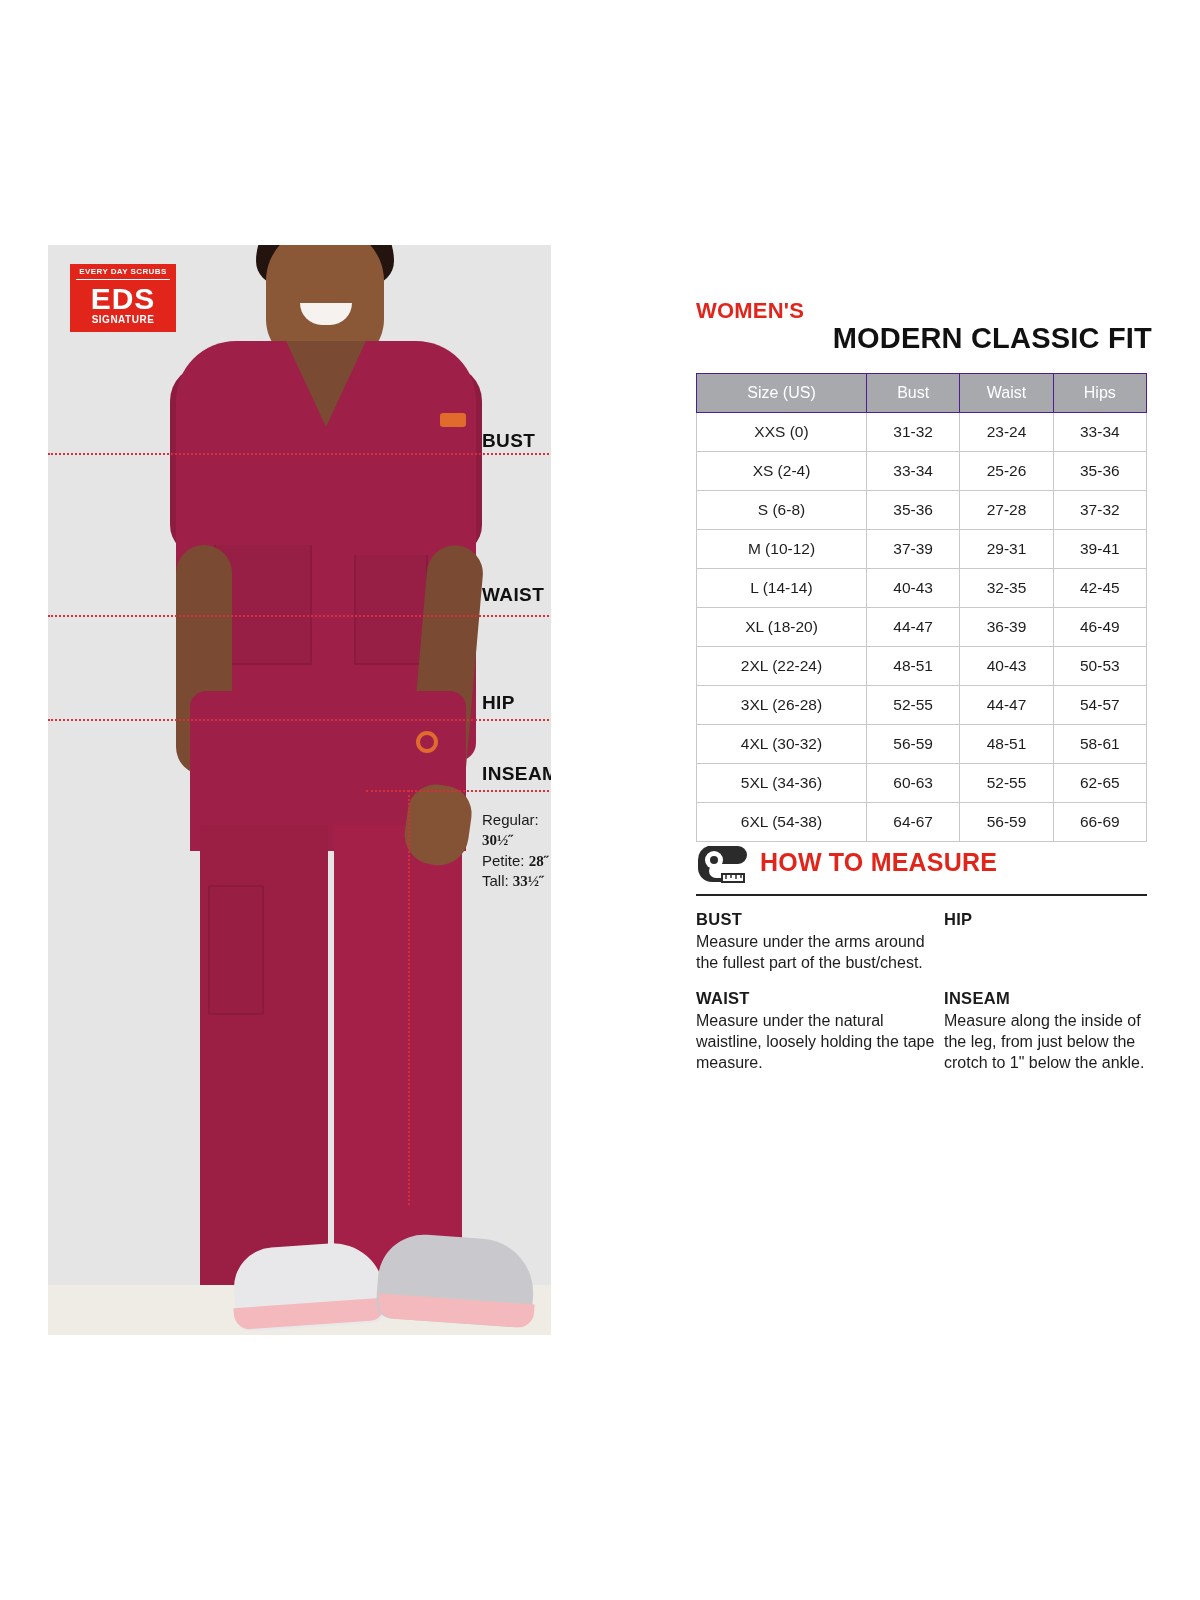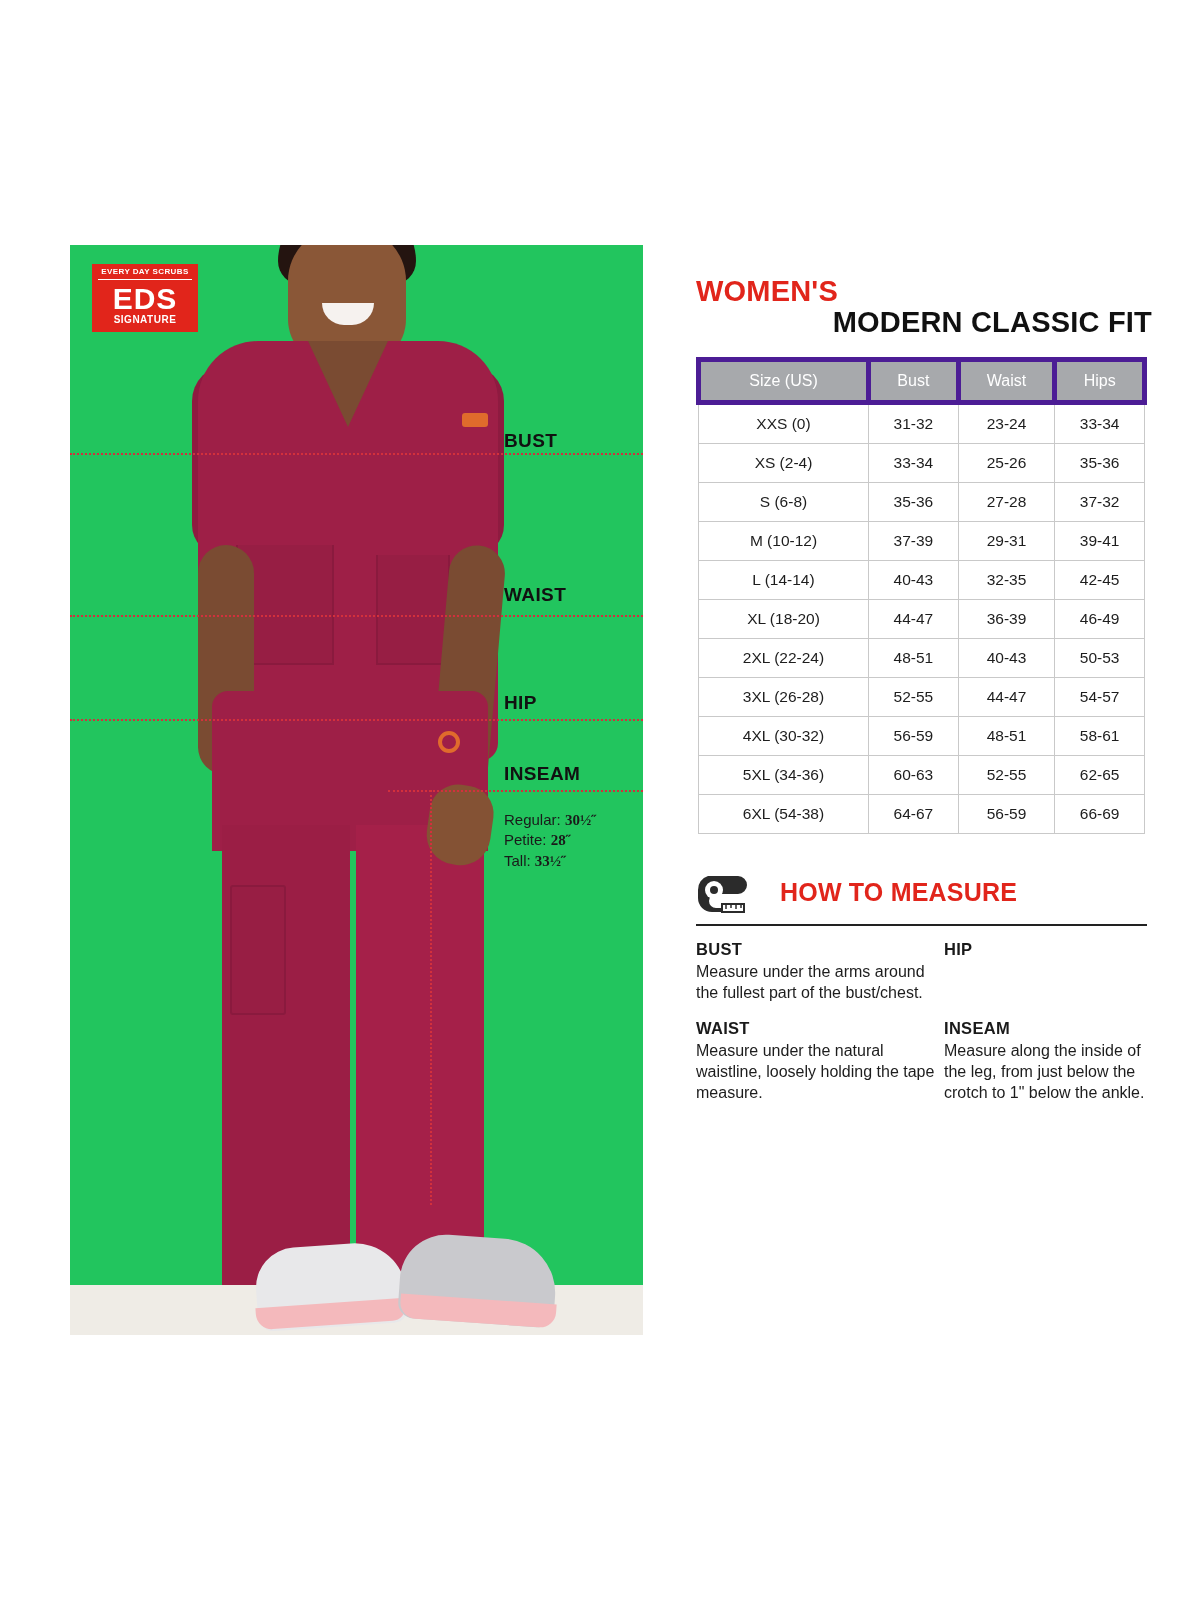--- a/index.html
+++ b/index.html
@@ -13,24 +13,23 @@
   .page {
     position: relative;
     width: 1200px; height: 1600px;
     overflow: hidden;
   }
 
   
   .left-panel {
     position: absolute;
     left: 48px; top: 245px;
-    width: 573px; height: 1090px;
-    background: #22c55e;
+    width: 503px; height: 1090px;
+    background: #e5e5e5;
     overflow: hidden;
-    margin-left: 22px;
   }
   
   .model-wrap {
     position: absolute;
     left: 0; top: 0; width: 573px; height: 1090px;
   }
 
   
   .head {
     position: absolute; left: 218px; top: -18px;
@@ -242,53 +241,51 @@
     color: #111;
   }
 
   
   .right-panel {
     position: absolute;
     left: 696px; top: 276px;
     width: 456px;
   }
   .title1 {
-    font-size: 29px; font-weight: bold; color: #e1251b;
-    letter-spacing: .2px; line-height: 1.05;
+    font-size: 22px; font-weight: bold; color: #e1251b;
+    letter-spacing: .2px; line-height: 1.05; margin-top: 23px;
   }
   .title2 {
     font-size: 29px; font-weight: bold; color: #111;
     letter-spacing: .2px; line-height: 1.12; margin-bottom: 18px; text-align: right;
   }
   table.size-table {
     border-collapse: collapse;
     width: 451px;
     font-size: 15.5px;
   }
   table.size-table th {
     background: #a7a9ac;
     color: #ffffff;
     font-weight: normal;
     font-size: 16px;
     padding: 10px 4px;
-    border: 5px solid #4c1d95;
+    border: 1px solid #4c1d95;
     text-align: center;
   }
   table.size-table th:first-child { width: 170px; }
   table.size-table td {
     border: 1px solid #c9c9c9;
     padding: 10px 4px;
     text-align: center;
     color: #1d1d1d;
   }
 
   .measure-head {
     display: flex; align-items: center;
-    margin-top: 38px;
-    gap: 20px;
   }
   .measure-head .tape-icon { width: 54px; height: 42px; margin-right: 10px; }
   .measure-title {
     font-size: 25px; font-weight: bold; color: #e1251b; letter-spacing: .2px;
   }
   .rule {
     border-top: 2px solid #222;
     margin-top: 10px; margin-bottom: 14px;
     width: 451px;
   }

